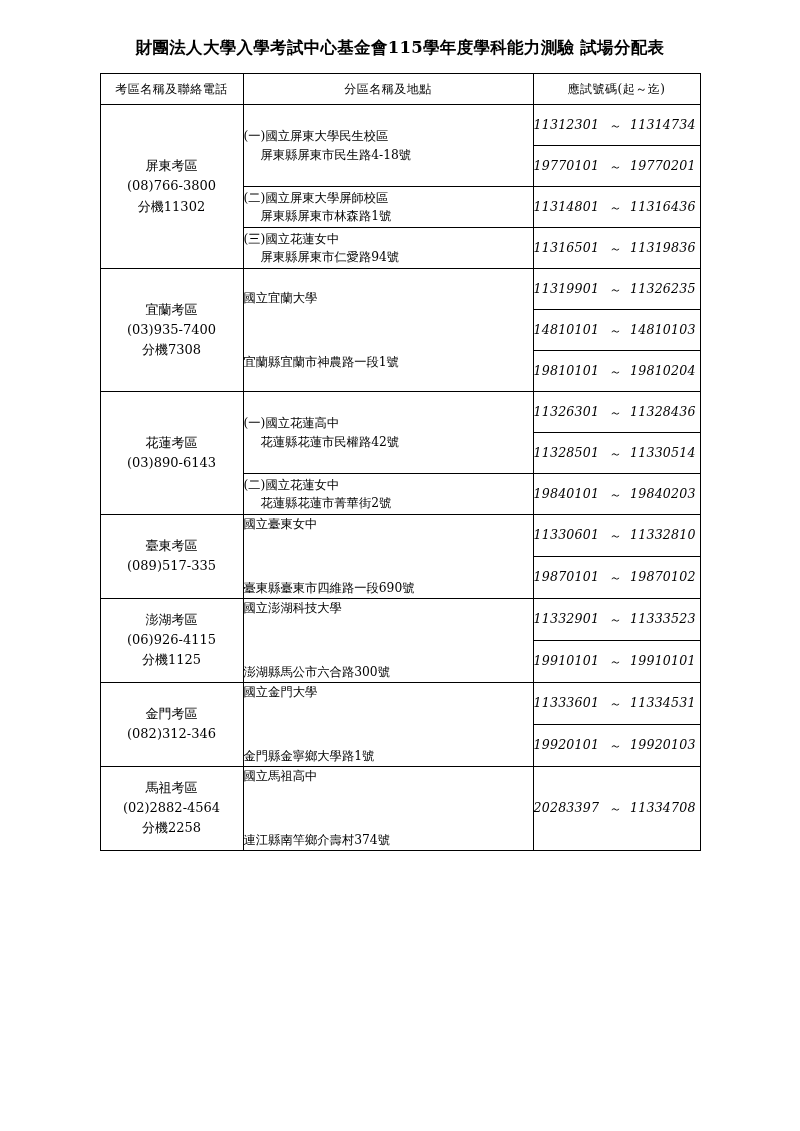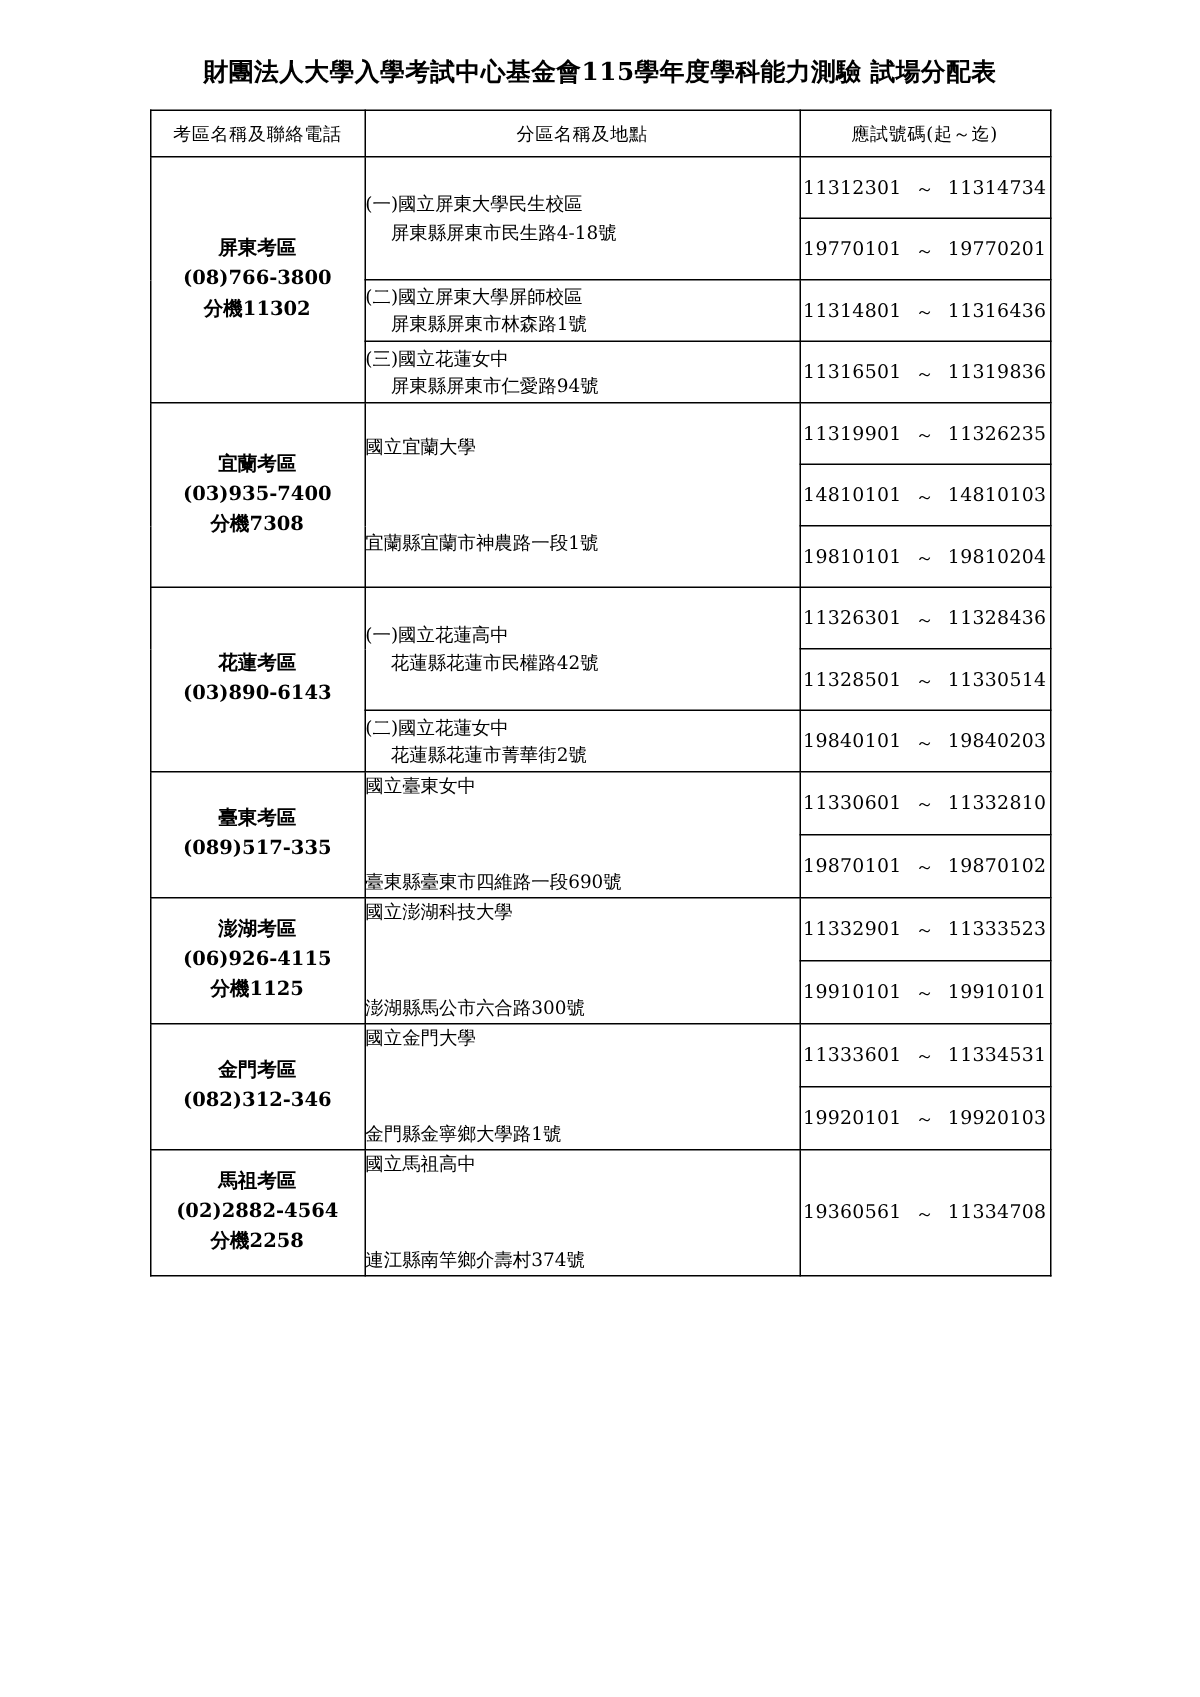--- a/index.html
+++ b/index.html
@@ -50,38 +50,38 @@
   .col-a { width: 143px; }
   .col-b { width: 290px; }
   .col-c { width: 167px; }
 
   .zone-cell {
     text-align: center;
     font-size: 13px;
     line-height: 1.55;
     padding: 4px 2px;
   }
-  .zone-cell .ln { display: block; white-space: nowrap; font-weight: bold; }
+  .zone-cell .ln { display: block; white-space: nowrap; }
 
   .venue-cell {
     font-size: 12.3px;
     line-height: 1.5;
     padding: 6px 6px 6px 9px;
   }
   .venue-block { margin: 0; }
   .venue-name { display: block; white-space: nowrap; }
   .venue-addr { display: block; white-space: nowrap; padding-left: 17px; }
   .venue-addr.noindent { padding-left: 0; margin-top: 46px; }
 
   .code-cell {
-    text-align: center;
     font-size: 12.6px;
     height: 40px;
     white-space: nowrap;
     letter-spacing: 0.2px;
+    font-style: italic;
   }
   .code-cell .tilde {
     display: inline-block;
     padding: 0 9px;
     position: relative;
     top: 1px;
   }
   .footer {
     position: absolute;
     left: 0;
@@ -247,18 +247,18 @@
             <span class="ln">馬祖考區</span>
             <span class="ln">(02)2882-4564</span>
             <span class="ln">分機2258</span>
           </td>
           <td class="venue-cell" rowspan="1">
             <div class="venue-block">
               <span class="venue-name">國立馬祖高中</span>
               <span class="venue-addr noindent">連江縣南竿鄉介壽村374號</span>
             </div>
           </td>
-          <td class="code-cell"><span>19360561</span><span class="tilde">～</span><span>11334708</span></td>
+          <td class="code-cell"><span>20283397</span><span class="tilde">～</span><span>11334708</span></td>
         </tr>
       </tbody>
   </table>
 
 </div>
 
 </body></html>

